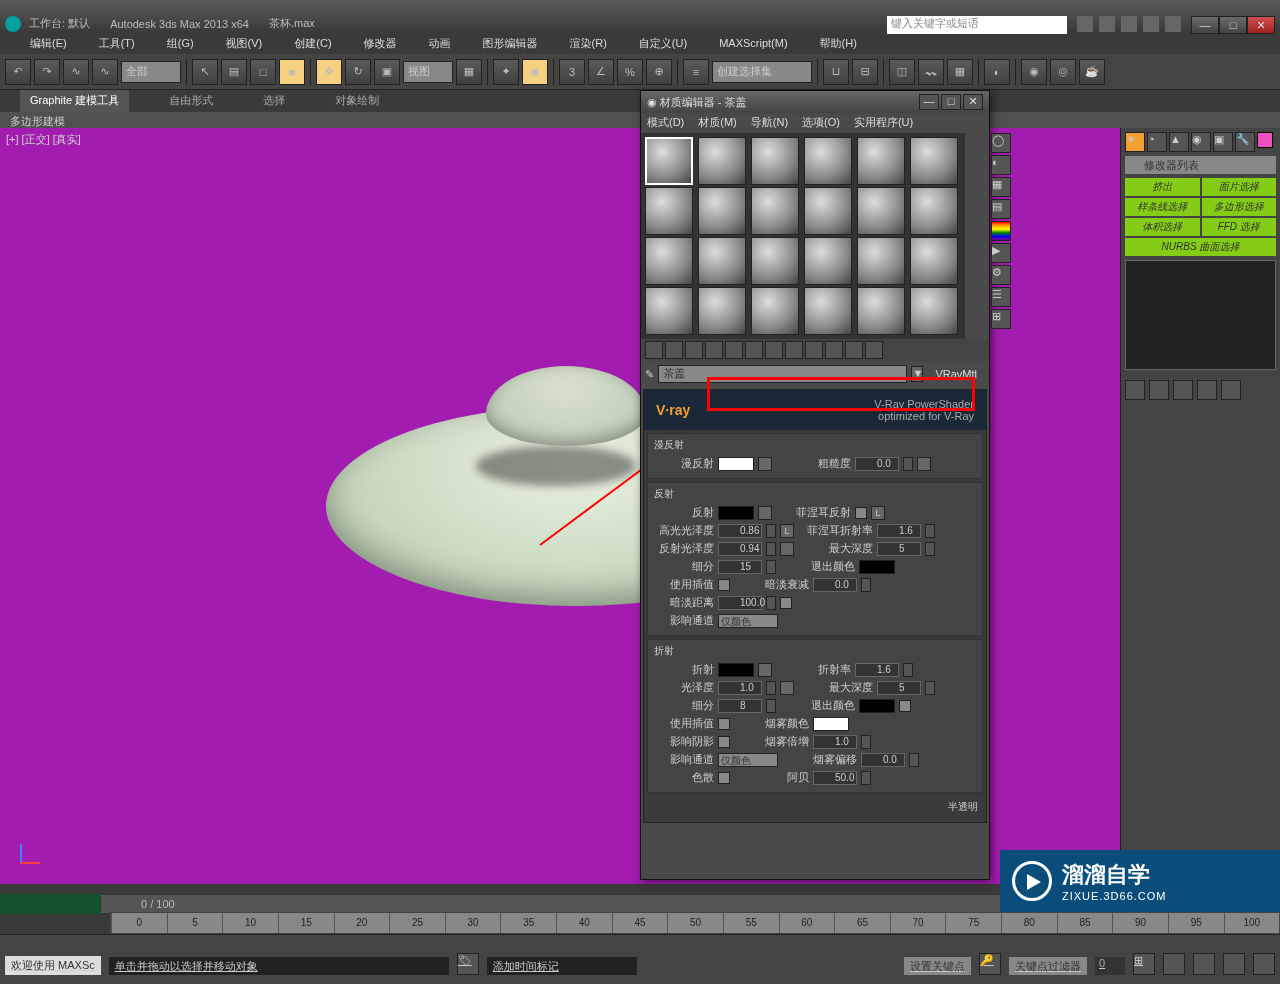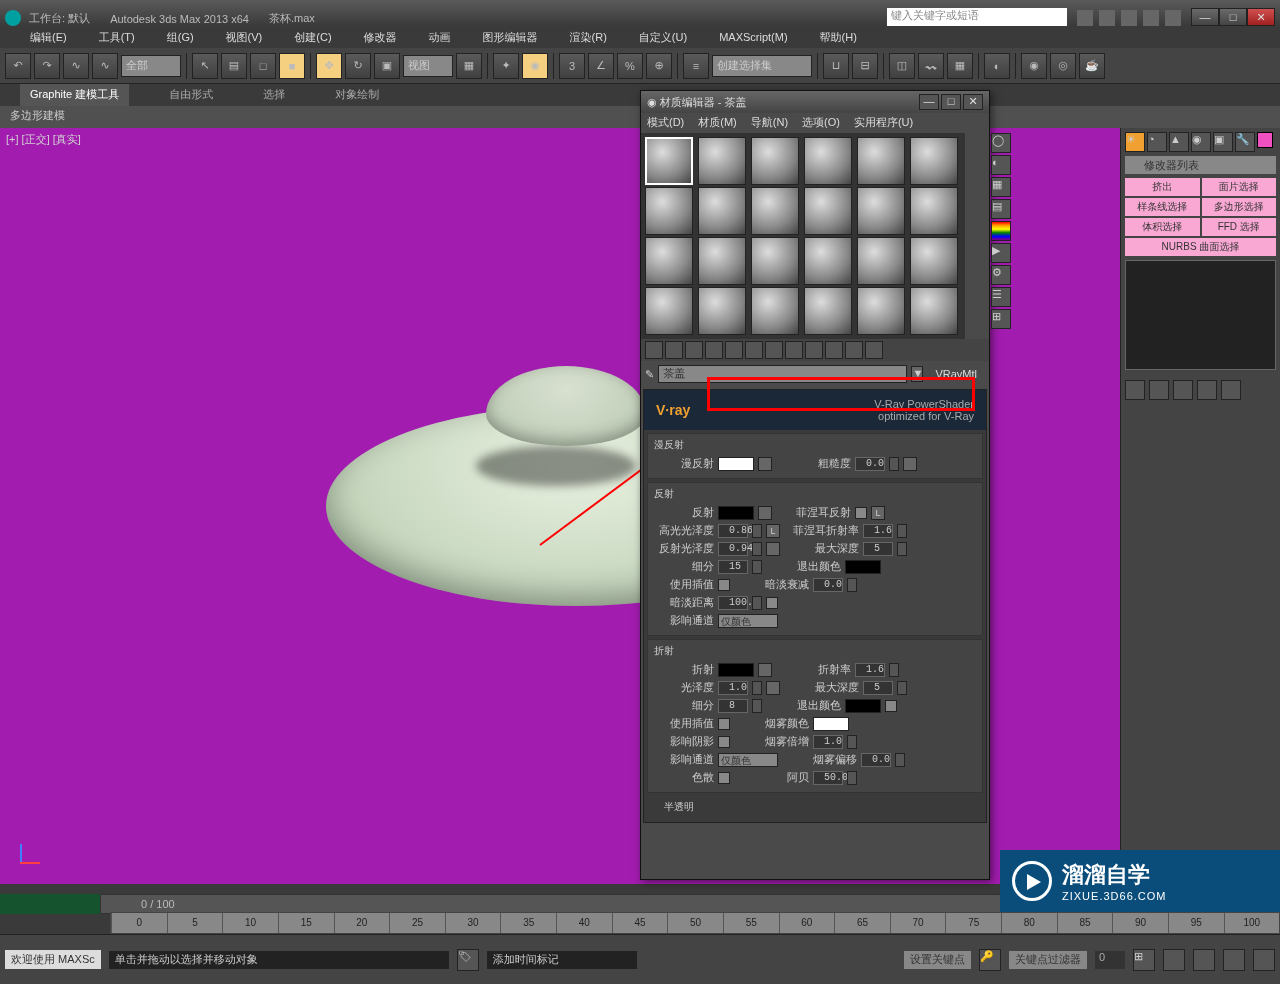--- a/index.html
+++ b/index.html
@@ -1,17 +1,17 @@
 <!DOCTYPE html>
 <html><head>
 <meta charset="utf-8">
 <style>
 * { margin: 0; padding: 0; box-sizing: border-box; font-family: "Microsoft YaHei", sans-serif; font-size: 11px; }
 body { background: #3a3a3a; color: #ccc; width: 1280px; height: 984px; overflow: hidden; position: relative; }
-.titlebar { background: linear-gradient(#5a5a5a, #3a3a3a); height: 26px; display: flex; align-items: flex-end; padding: 0 5px; }
+.titlebar { background: linear-gradient(#5a5a5a, #3a3a3a); height: 26px; display: flex; align-items: flex-start; padding: 16px 5px; }
 .titlebar .app-icon { width: 16px; height: 16px; background: #00a0a0; border-radius: 50%; margin-right: 8px; }
 .titlebar .title-group { display: flex; gap: 20px; align-items: center; color: #bbb; }
 .titlebar .search-box { margin-left: auto; background: #fff; width: 180px; height: 18px; padding: 0 4px; color: #888; margin-right: 10px; }
 .titlebar .util-icons { display: flex; gap: 6px; }
 .titlebar .util-icons span { width: 16px; height: 16px; background: #666; }
 .win-controls { display: flex; gap: 0; margin-left: 10px; }
 .win-controls div { width: 28px; height: 18px; background: linear-gradient(#6a6a6a, #444); border: 1px solid #222; display: flex; align-items: center; justify-content: center; color: #ddd; }
 .win-controls .close { background: linear-gradient(#d05050,#a02020); }
 .menubar { background: #3a3a3a; height: 22px; display: flex; align-items: center; padding: 0 30px; gap: 32px; color: #ddd; }
 .toolbar { background: #444; height: 36px; display: flex; align-items: center; padding: 0 5px; gap: 3px; border-bottom: 1px solid #222; }
@@ -30,34 +30,34 @@
 .axis::after { content:""; position:absolute; width:20px; height:2px; background:#ff4040; left:0; bottom:0; }
 .scene { position:absolute; top:50%; left:45%; transform:translate(-50%,-50%); }
 .plate { width: 500px; height: 200px; background: radial-gradient(ellipse at 50% 30%, #e8f0e0, #c8d8c0 60%, #a8c0a0); border-radius: 50%; box-shadow: 0 -10px 30px rgba(0,0,0,.3) inset; }
 .bowl { width: 160px; height: 80px; background: radial-gradient(ellipse at 50% 30%, #d8e0d0, #b8c8b0); border-radius: 50% 50% 50% 50% / 60% 60% 40% 40%; position: absolute; top: -40px; left: 160px; box-shadow: 0 -5px 15px rgba(0,0,0,.3) inset; }
 .bowl-shadow { width:160px; height:40px; background:rgba(0,0,0,.4); border-radius:50%; position:absolute; top:40px; left:150px; filter:blur(4px); }
 .timeline { position: absolute; bottom: 70px; left: 0; right: 0; height: 20px; background: #14532d; display:flex; }
 .timeline .track { flex:1; background:#555; border:1px solid #333; position:relative; }
 .timeline .label { position:absolute; left:40px; top:3px; color:#bbb; }
 .timeline-ruler { position:absolute; bottom:50px; left:110px; right:0; height:22px; background:#888; border:1px solid #444; display:flex; }
 .ruler-tick { flex:1; border-left:1px solid #555; text-align:center; color:#222; font-size:10px; line-height:20px; }
-.statusbar { position: absolute; bottom: 0; left: 0; right: 0; height: 50px; background: #444; border-top: 1px solid #222; display:flex; align-items:center; padding:0 5px; gap:8px; }
+.statusbar { position: absolute; bottom: 0; left: 0; right: 0; height: 50px; background: #444; border-top: 1px solid #222; display:flex; align-items:flex-end; padding:9px 5px; gap:8px;text-decoration:underline; }
 .statusbar .field { background:#222; height:18px; padding:0 6px; color:#ccc; display:flex; align-items:center; }
 .statusbar .btn { width:22px; height:22px; background:#555; border:1px solid #222; }
 .bottom-status { position:absolute; bottom:22px; left:0; right:0; height:22px; background:#444; display:flex; align-items:center; padding:0 5px; gap:8px; color:#ccc; }
 .coord-field { background:#333; width:80px; height:18px; padding:0 4px; color:#aaa; }
 
 
 .cmd-panel { position:absolute; top:128px; right:0; width:160px; bottom:100px; background:#444; border-left:1px solid #222; padding:4px; }
 .cmd-icons { display:flex; gap:2px; margin-bottom:4px; }
 .cmd-icons span { width:20px; height:20px; background:#555; border:1px solid #222; }
 .cmd-swatch { width:16px; height:16px; background:#f050c0; border:1px solid #000; float:right; }
 .cmd-drop { background:#888; height:18px; margin:4px 0; padding:0 19px; color:#333; display:flex; align-items:center; }
 .cmd-btns { display:grid; grid-template-columns:1fr 1fr; gap:2px; }
-.cmd-btn { background:#f9a8d4; height:18px; text-align:center; line-height:18px; color:#333; font-size:10px; }
+.cmd-btn { background:#84cc16; height:18px; text-align:center; line-height:18px; color:#333; font-size:10px;font-style:italic; }
 .cmd-btn.wide { grid-column:span 2; }
 .cmd-stack { height:110px; background:#222; border:1px solid #666; margin:4px 0; }
 .cmd-tools { display:flex; gap:4px; margin-top:10px; }
 .cmd-tools span { width:20px; height:20px; background:#555; border:1px solid #222; }
 
 
 .mat-editor { position:absolute; top:90px; left:640px; width:350px; height:790px; background:#4a4a4a; border:1px solid #111; box-shadow:2px 2px 8px rgba(0,0,0,.5); }
 .mat-title { background: linear-gradient(#666,#444); height:22px; display:flex; align-items:center; padding:0 6px; color:#ddd; }
 .mat-title .wc { margin-left:auto; display:flex; gap:2px; }
 .mat-title .wc div { width:20px; height:16px; background:#555; border:1px solid #222; text-align:center; }
@@ -80,21 +80,21 @@
 .vray-logo { font-size:14px; color:#f0a030; font-weight:bold; }
 .vray-text { color:#aaa; font-size:11px; text-align:right; }
 .roll-section { background:#444; margin:3px; padding:4px 6px; border:1px solid #333; }
 .roll-sec-title { color:#ccc; font-size:10px; margin-bottom:4px; }
 .param-row { display:flex; align-items:center; gap:4px; margin-bottom:3px; font-size:10px; color:#ccc; }
 .param-row .lbl { width:60px; text-align:right; }
 .param-row .lbl2 { width:75px; text-align:right; }
 .swatch { width:36px; height:14px; background:#888; border:1px solid #222; }
 .swatch.white { background:#fff; }
 .swatch.black { background:#000; }
-.spinner { width:30px; height:14px; background:#333; border:1px solid #666; color:#ccc; padding:0 10px; font-size:10px; display:flex; align-items:center;font-family:Liberation Mono, monospace; }
+.spinner { width:30px; height:14px; background:#333; border:1px solid #666; color:#ccc; padding:0 21px; font-size:10px; display:flex; align-items:center; }
 .spin-arrows { width:10px; height:14px; background:#555; border:1px solid #222; }
 .cbox { width:12px; height:12px; background:#888; border:1px solid #222; }
 .small-btn { width:14px; height:14px; background:#666; border:1px solid #222; text-align:center; font-size:9px; line-height:12px; }
 .drop { width:60px; height:14px; background:#888; border:1px solid #222; color:#333; font-size:10px; padding:0 2px; }
 
 
 .watermark { position:absolute; bottom:72px; right:0; width:280px; height:62px; background:#0a4d7a; display:flex; align-items:center; padding:0 12px; gap:10px; }
 .wm-icon { width:40px; height:40px; border:3px solid #fff; border-radius:50%; position:relative; }
 .wm-icon::after { content:""; position:absolute; left:12px; top:10px; width:0; height:0; border-left:14px solid #fff; border-top:8px solid transparent; border-bottom:8px solid transparent; }
 .wm-text { color:#fff; }
@@ -446,21 +446,21 @@
           <div class="spin-arrows"></div>
       </div>
       <div class="param-row">
         <span class="lbl">色散</span>
         <div class="cbox"></div>
         <span class="lbl2">阿贝</span>
         <div class="spinner">50.0</div>
           <div class="spin-arrows"></div>
       </div>
     </div>
-    <div class="roll-sec-title" style="padding:4px 20px;">半透明</div>
+    <div class="roll-sec-title" style="padding:4px 8px;text-align:right;">半透明</div>
   </div>
 </div>
 
 <div class="timeline">
   <div style="width:100px"></div>
   <div class="track">
       <span class="label">0 / 100</span>
     </div>
 </div>
 <div class="timeline-ruler">

